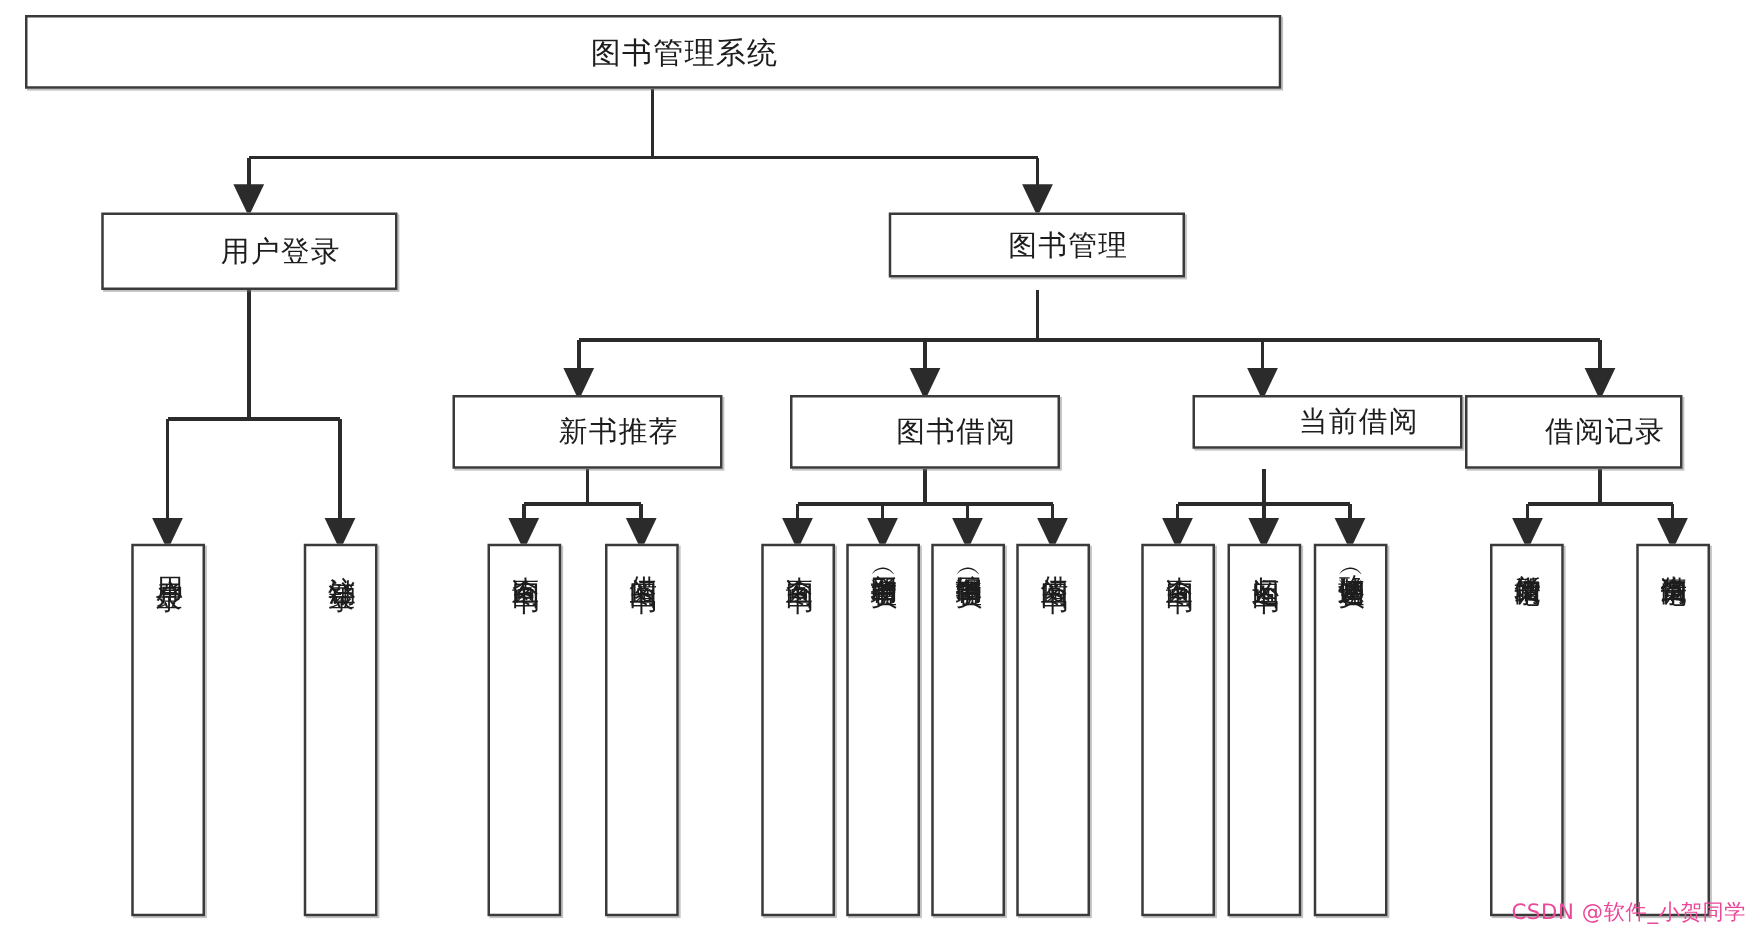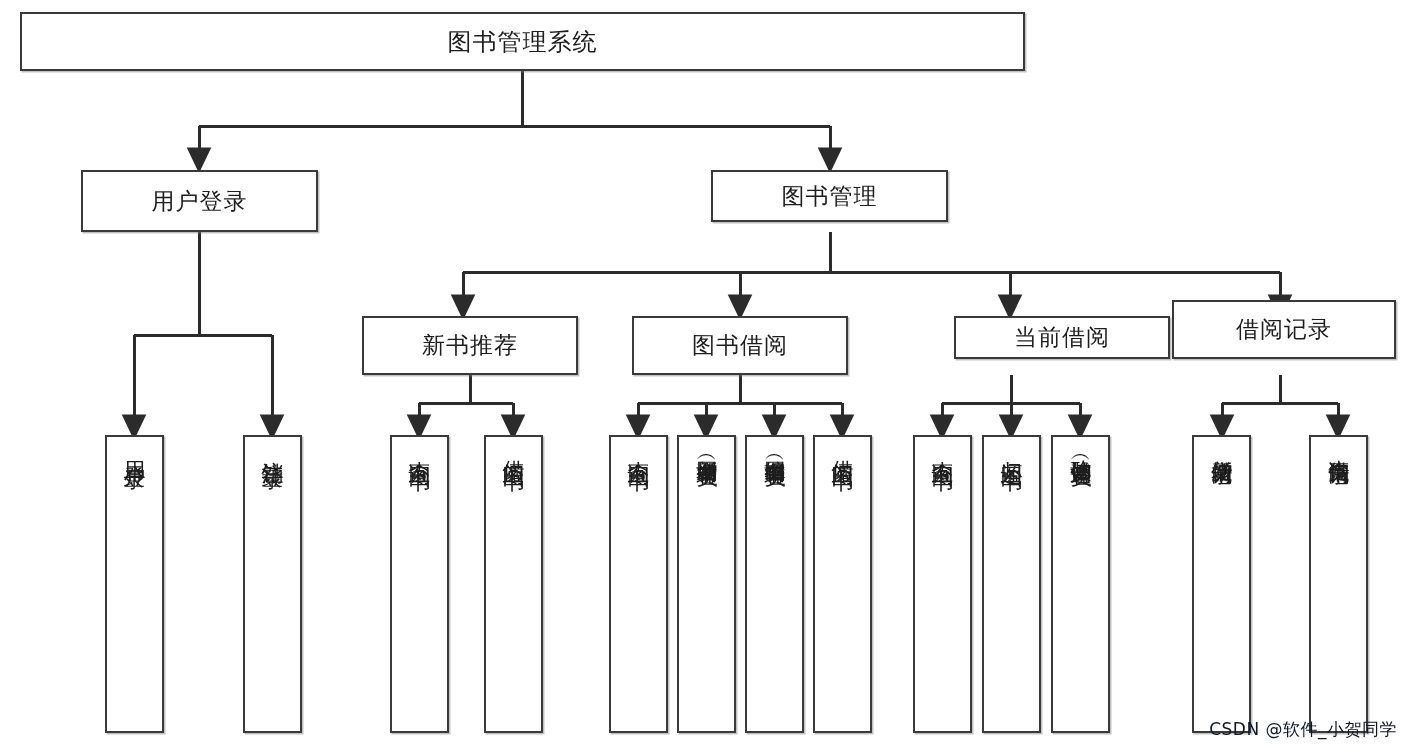--- a/index.html
+++ b/index.html
@@ -39,20 +39,21 @@
     height: 100%;
     display: flex;
     align-items: center;
     justify-content: center;
     color: #1d1d1d;
     letter-spacing: 1px;
     white-space: nowrap;
   }
   .node-box.horizontal .node-label {
     font-size: 23px;
+    padding-left: 25px;
   }
   .node-box.root .node-label {
     font-size: 24px;
   }
   .node-box.vertical .node-label {
     writing-mode: vertical-rl;
     text-orientation: upright;
     font-size: 22px;
     letter-spacing: 3px;
     line-height: 1;
@@ -64,21 +65,21 @@
   }
   .node-box.vertical.tall-text .node-label {
     font-size: 21px;
     letter-spacing: 1px;
   }
   #watermark {
     position: absolute;
     right: 8px;
     bottom: 6px;
     font-size: 17px;
-    color: #0f172a;
+    color: #ec4899;
     letter-spacing: 0.5px;
     white-space: nowrap;
     pointer-events: none;
   }
 </style>
 </head>
 <body>
 
 <div id="diagram-root">
 
@@ -145,21 +146,21 @@
 
   <div class="node-box horizontal" style="left:362px; top:316px; width:216px; height:59px;">
     <div class="node-label">新书推荐</div>
   </div>
   <div class="node-box horizontal" style="left:632px; top:316px; width:216px; height:59px;font-family:Liberation Mono, monospace;">
     <div class="node-label">图书借阅</div>
   </div>
   <div class="node-box horizontal" style="left:954px; top:316px; width:216px; height:43px;">
     <div class="node-label">当前借阅</div>
   </div>
-  <div class="node-box horizontal" style="left:1172px; top:300px; width:224px; height:59px;">
+  <div class="node-box horizontal" style="left:1172px; top:316px; width:174px; height:59px;">
     <div class="node-label">借阅记录</div>
   </div>
 
   <div class="node-box vertical" style="left:105px; top:435px; width:59px; height:298px;">
     <div class="node-label">用户登录</div>
   </div>
   <div class="node-box vertical" style="left:243px; top:435px; width:59px; height:298px;">
     <div class="node-label">注销登录</div>
   </div>
 

